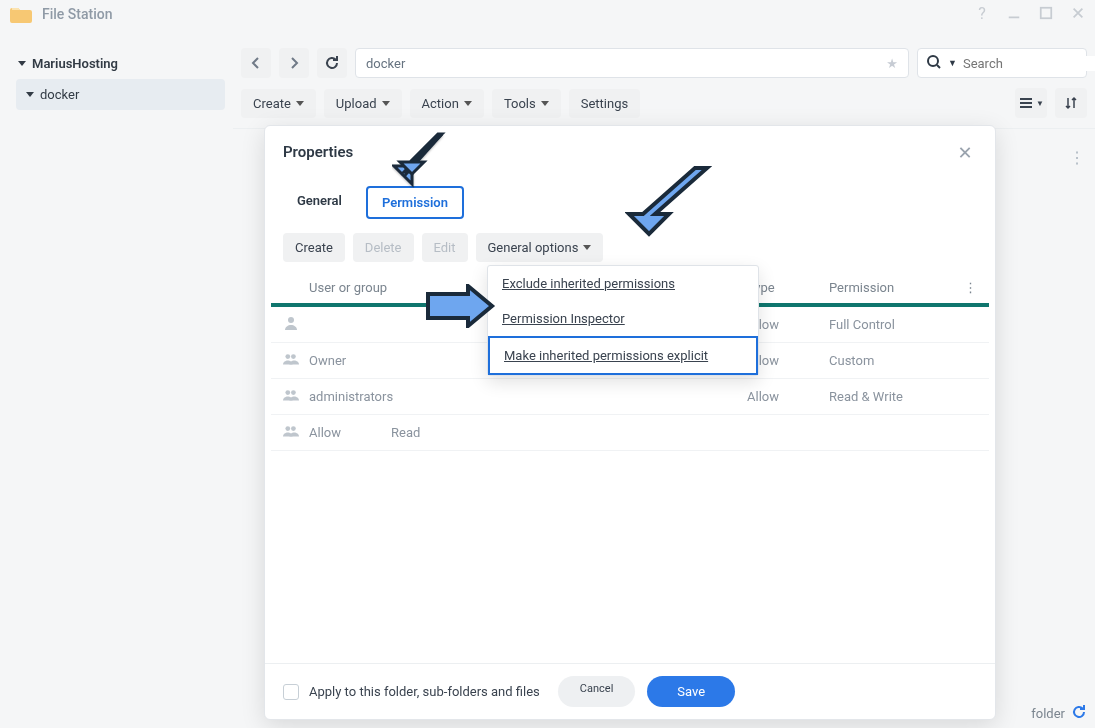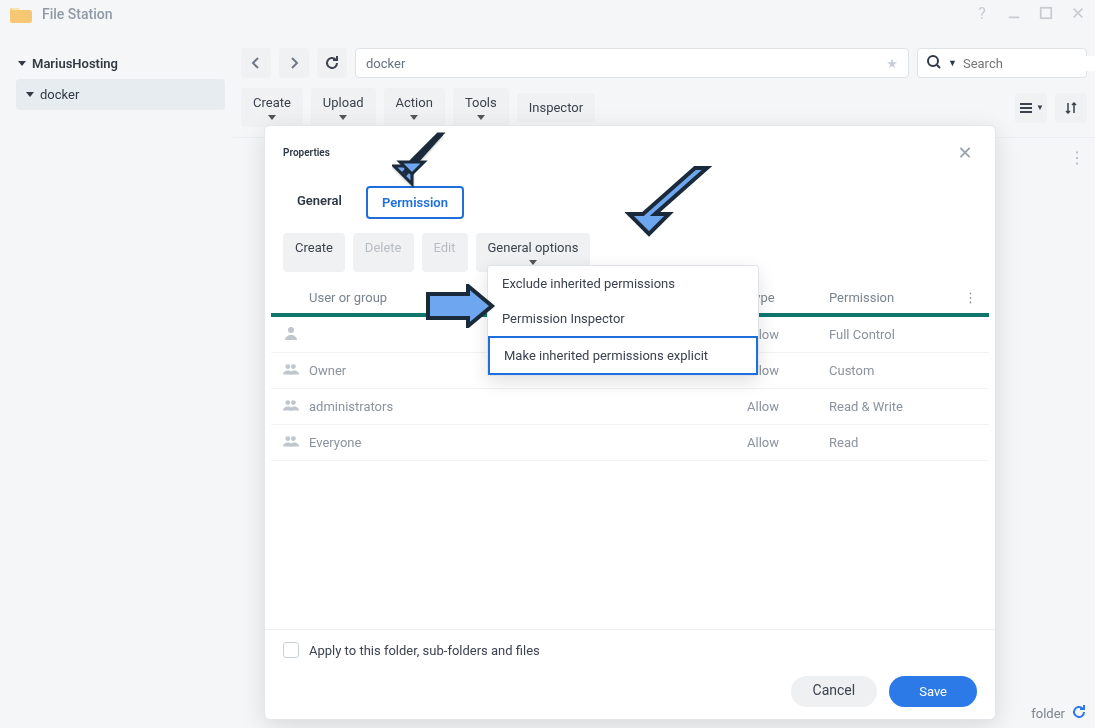--- a/index.html
+++ b/index.html
@@ -27,63 +27,63 @@
 
 .panel { flex: 1; display: flex; flex-direction: column; position: relative; }
 .toolbar1 { display: flex; align-items: center; gap: 8px; padding: 10px 8px 6px 8px; }
 .nav-btn { width: 30px; height: 30px; background: #f0f1f2; border-radius: 4px; display: inline-flex; align-items: center; justify-content: center; color: #707a87; cursor: pointer; }
 .path-input { flex: 1; border: 1px solid #dfe3e8; border-radius: 4px; height: 30px; padding: 0 10px; display: flex; align-items: center; font-size: 13px; color: #667380; background: #fff; }
 .path-input .star { color: #c7ccd4; }
 .search-box { width: 170px; border: 1px solid #dfe3e8; border-radius: 4px; height: 30px; display: flex; align-items: center; padding: 0 8px; background: #fff; color: #9aa3ae; font-size: 13px; gap: 6px; }
 .search-box input { border: none; outline: none; flex: 1; font-size: 13px; color: #667380; }
 
 .toolbar2 { display: flex; align-items: center; gap: 8px; padding: 4px 8px 10px 8px; border-bottom: 1px solid #eceff1; }
-.btn { padding: 7px 12px; background: #f0f1f2; border-radius: 4px; font-size: 13px; color: #3a434f; cursor: pointer; display: inline-flex; align-items: center; gap: 5px; flex-direction: column; }
+.btn { padding: 7px 12px; background: #f0f1f2; border-radius: 4px; font-size: 13px; color: #3a434f; cursor: pointer; display: inline-flex; align-items: center; gap: 5px; }
 .btn .caret-d { width: 0; height: 0; border-left: 4px solid transparent; border-right: 4px solid transparent; border-top: 5px solid #555; }
 .tool-icon { width: 32px; height: 30px; background: #f0f1f2; border-radius: 4px; display: inline-flex; align-items: center; justify-content: center; color: #3a434f; cursor: pointer; }
 .toolbar2 .spacer { flex: 1; }
 
 .more-dots { position: absolute; right: 10px; top: 110px; color: #aeb8c2; cursor: pointer; }
 
 .items-bar { position: absolute; bottom: 0; right: 8px; display: flex; align-items: center; gap: 6px; color: #7b858f; font-size: 13px; height: 30px; }
 
 
 .dialog { position: absolute; left: 264px; top: 125px; width: 732px; height: 595px; background: #fff; border: 1px solid #e3e6ea; border-radius: 6px; box-shadow: 0 6px 24px rgba(0,0,0,0.12); display: flex; flex-direction: column; }
 .dlg-head { display: flex; align-items: center; padding: 14px 18px; border-bottom: none; }
-.dlg-head .title { font-size: 10px; font-weight: 600; color: #2e3945; }
+.dlg-head .title { font-size: 15px; font-weight: 600; color: #2e3945; }
 .dlg-head .spacer { flex: 1; }
 .dlg-head .close { color: #9aa3ae; cursor: pointer; font-size: 18px; width: 24px; height: 24px; display: flex; align-items: center; justify-content: center; }
 
 .tabs { display: flex; gap: 10px; padding: 8px 18px 0 18px; }
 .tab { padding: 7px 14px; font-size: 13px; font-weight: 600; color: #2e3945; border-radius: 4px; cursor: pointer; }
 .tab.active { color: #1e6fdb; border: 2px solid #1e6fdb; }
 
 .perm-tools { display: flex; gap: 8px; padding: 14px 18px 10px 18px; position: relative; }
 .perm-tools .btn.disabled { color: #b6bdc5; }
 .perm-tools .btn-adv { position: relative; }
 
 .dropdown { position: absolute; left: 222px; top: 46px; width: 272px; background: #fff; border: 1px solid #dfe3e8; border-radius: 3px; box-shadow: 0 6px 18px rgba(0,0,0,0.12); z-index: 5; }
-.dropdown .dd-item { padding: 10px 14px; font-size: 13px; color: #3a434f; cursor: pointer; }
+.dropdown .dd-item { padding: 10px 14px; font-size: 13px; color: #3a434f; cursor: pointer; text-decoration: underline; }
 .dropdown .dd-item.active { border: 2px solid #1e6fdb; color: #3a434f; }
 
 .perm-table { flex: 1; padding: 0 6px; overflow: auto; }
 .perm-header { display: flex; border-bottom: 4px solid #0f766e; padding: 8px 12px; color: #7b858f; font-size: 13px; }
 .col-icon { width: 26px; }
 .col-ug { flex: 1; }
 .col-type { width: 82px; }
 .col-perm { width: 130px; }
 .col-more { width: 18px; text-align: right; }
 .perm-row { display: flex; padding: 8px 12px; border-bottom: 1px solid #f0f2f4; color: #8a939e; font-size: 13px; align-items: center; }
 .perm-row .ico { width: 26px; color: #bfc6cd; }
 
-.dlg-foot { border-top: 1px solid #eceff1; padding: 12px 18px; display: flex; flex-direction: column; gap: 18px; }
+.dlg-foot { border-top: 1px solid #eceff1; padding: 12px 18px; display: flex; flex-direction: row; gap: 18px; }
 .apply-row { display: flex; align-items: center; gap: 10px; color: #3a434f; font-size: 13px; }
 .checkbox { width: 16px; height: 16px; border: 1px solid #c7cfd6; border-radius: 3px; background: #fff; }
 .footer-btns { display: flex; justify-content: flex-end; gap: 12px; }
-.btn-cancel { padding: 6px 22px; border-radius: 16px; background: #eef0f2; color: #3a434f; font-size: 14px; cursor: pointer; }
+.btn-cancel { padding: 6px 22px; border-radius: 16px; background: #eef0f2; color: #3a434f; font-size: 11px; cursor: pointer; }
 .btn-save { padding: 8px 30px; border-radius: 16px; background: #2c79e8; color: #fff; font-size: 13px; cursor: pointer; }
 
 
 .arrow { position: absolute; z-index: 10; }
 
 svg.icon { width: 16px; height: 16px; }
 </style>
 </head>
 <body>
 
@@ -173,21 +173,21 @@
         </div>
       <div class="btn">
           <span>Action</span>
           <span class="caret-d"></span>
         </div>
       <div class="btn">
           <span>Tools</span>
           <span class="caret-d"></span>
         </div>
       <div class="btn">
-          <span>Inspector</span>
+          <span>Settings</span>
         </div>
       <span class="spacer"></span>
       <div class="tool-icon">
           <svg class="icon" viewBox="0 0 16 16">
             <path d="M2 4h12M2 8h12M2 12h12" stroke="#3a434f" stroke-width="2"></path>
           </svg>
           <span style="font-size:8px;margin-left:2px;">▼</span>
         </div>
       <div class="tool-icon">
           <svg class="icon" viewBox="0 0 16 16">
@@ -279,21 +279,20 @@
           <div class="col-perm">Read &amp; Write</div>
           <div class="col-more"></div>
         </div>
         <div class="perm-row">
           <div class="ico"><svg class="icon" viewBox="0 0 20 16">
               <circle cx="6" cy="5" r="3" fill="#bfc6cd"></circle>
               <circle cx="13" cy="5" r="3" fill="#bfc6cd"></circle>
               <path d="M0 15c0-3 3-5 6-5s6 2 6 5" fill="#bfc6cd"></path>
               <path d="M8 15c0-3 3-5 6-5s6 2 6 5" fill="#bfc6cd"></path>
             </svg></div>
-          <div class="col-ug">Everyone</div>
           <div class="col-type">Allow</div>
           <div class="col-perm">Read</div>
           <div class="col-more"></div>
         </div>
       </div>
   </div>
 
   <div class="dlg-foot">
     <div class="apply-row">
       <span class="checkbox"></span>

